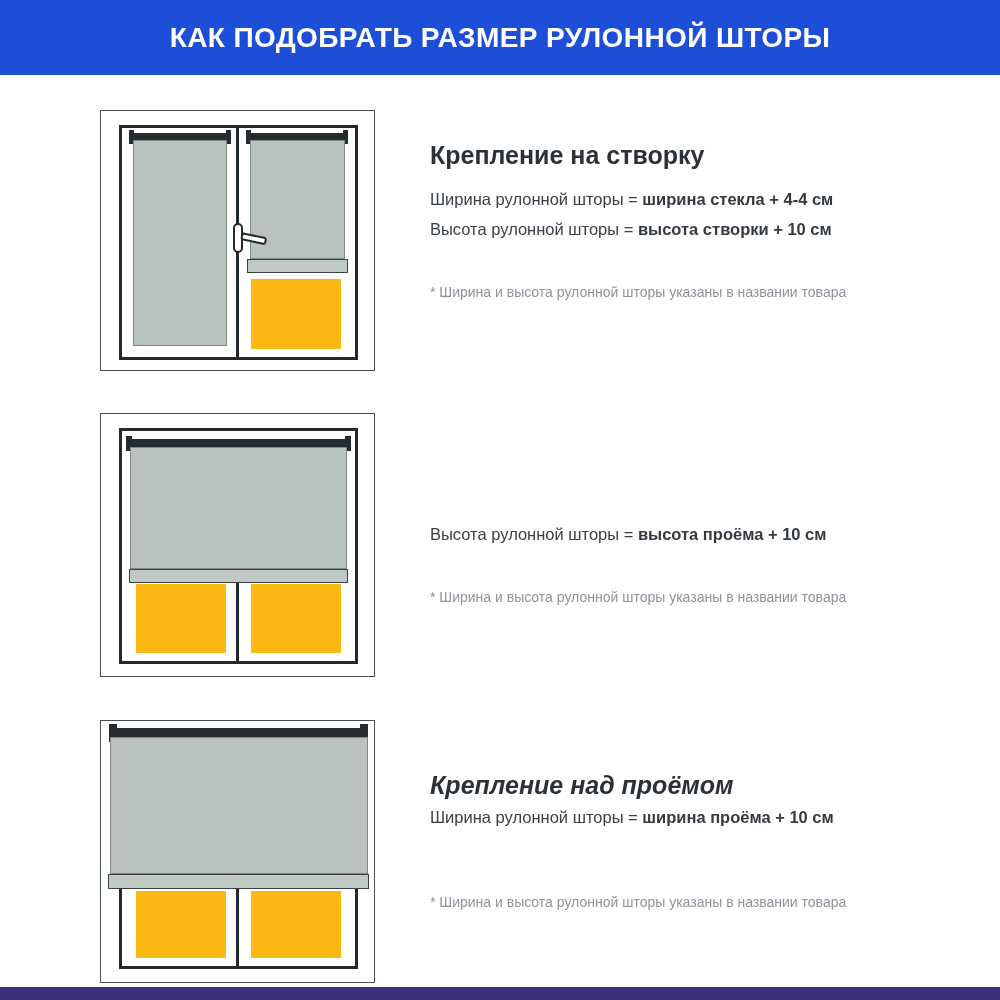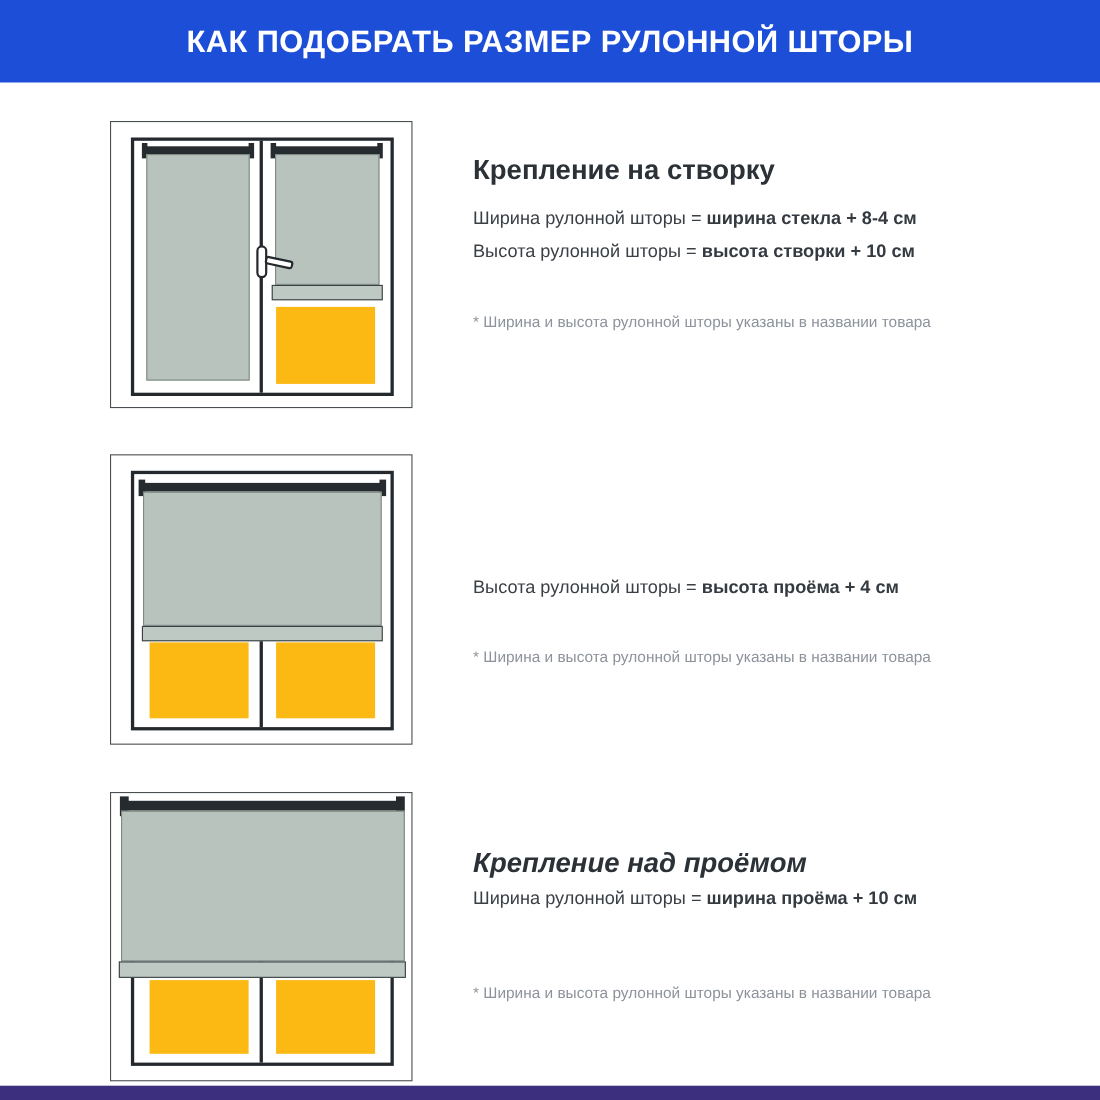--- a/index.html
+++ b/index.html
@@ -59,39 +59,39 @@
         <div class="roller-bar" style="left:126px;top:5px;width:97px;height:7px;"></div>
         <div class="fabric" style="left:128px;top:12px;width:95px;height:119px;"></div>
         <div class="rail" style="left:125px;top:131px;width:101px;height:14px;"></div>
         <div class="glass" style="left:129px;top:151px;width:90px;height:70px;"></div>
 
         <div class="handle-base" style="left:111px;top:95px;"></div>
         <div class="handle-lever" style="left:119px;top:104px;"></div>
       </div>
     </div>
     <h2 class="sec-title" style="top:141px;">Крепление на створку</h2>
-    <p class="formula" style="top:190px;"><span>Ширина рулонной шторы =</span> <b>ширина стекла + 8-4 см</b></p>
+    <p class="formula" style="top:190px;"><span>Ширина рулонной шторы =</span> <b>ширина стекла + 4-4 см</b></p>
     <p class="formula" style="top:220px;"><span>Высота рулонной шторы =</span> <b>высота створки + 10 см</b></p>
     <p class="footnote" style="top:284px;">* Ширина и высота рулонной шторы указаны в названии товара</p>
   </section>
 
   <section class="sec">
     <div class="art-box" style="top:413px;height:264px;">
       <div class="win-frame" style="left:18px;top:14px;width:239px;height:236px;">
         <div class="v-divider" style="left:114px;top:145px;bottom:0;"></div>
         <div class="glass" style="left:14px;top:153px;width:90px;height:69px;"></div>
         <div class="glass" style="left:129px;top:153px;width:90px;height:69px;"></div>
         <div class="roller-cap" style="left:4px;top:5px;width:6px;height:15px;"></div>
         <div class="roller-cap" style="left:223px;top:5px;width:6px;height:15px;"></div>
         <div class="roller-bar" style="left:6px;top:8px;width:221px;height:8px;"></div>
         <div class="fabric" style="left:8px;top:16px;width:217px;height:122px;"></div>
         <div class="rail" style="left:7px;top:138px;width:219px;height:14px;"></div>
       </div>
     </div>
-    <p class="formula" style="top:525px;"><span>Высота рулонной шторы =</span> <b>высота проёма + 4 см</b></p>
+    <p class="formula" style="top:525px;"><span>Высота рулонной шторы =</span> <b>высота проёма + 10 см</b></p>
     <p class="footnote" style="top:589px;">* Ширина и высота рулонной шторы указаны в названии товара</p>
   </section>
 
   <section class="sec">
     <div class="art-box" style="top:720px;height:263px;">
       <div class="win-frame" style="left:18px;top:35px;width:239px;height:213px;">
         <div class="v-divider" style="left:114px;top:0;bottom:0;"></div>
         <div class="glass" style="left:14px;top:132px;width:90px;height:67px;"></div>
         <div class="glass" style="left:129px;top:132px;width:90px;height:67px;"></div>
       </div>

